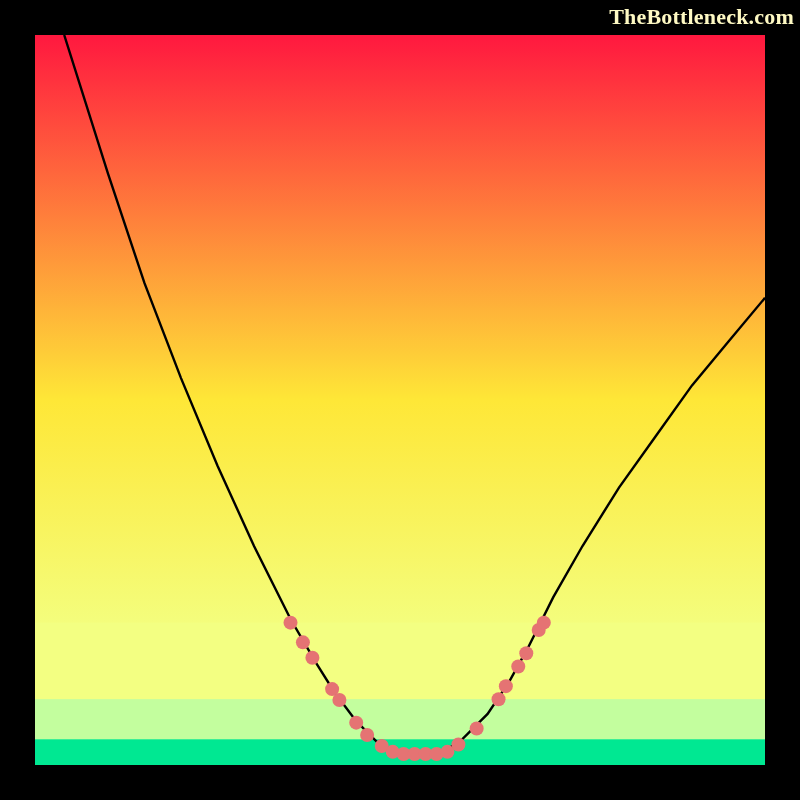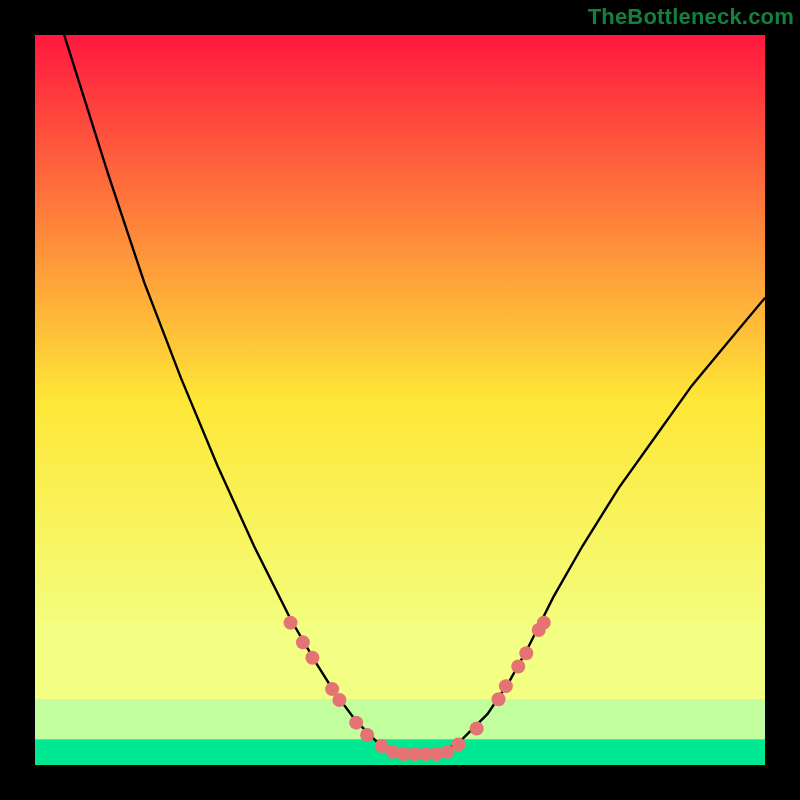--- a/index.html
+++ b/index.html
@@ -14,24 +14,24 @@
     position: absolute;
     left: 35px;
     top: 35px;
     width: 730px;
     height: 730px;
   }
   .watermark {
     position: absolute;
     right: 6px;
     top: 4px;
-    font-family: Liberation Sans, sans-serif;
+    font-family: Liberation Serif, serif;
     font-size: 22px;
     font-weight: 600;
-    color: #15803d;
+    color: #fef9c3;
     letter-spacing: 0.2px;
   }
 </style>
 </head>
 <body>
 
 <div class="chart-wrap">
   <svg id="chart-svg" viewBox="0 0 100 100" preserveAspectRatio="none" width="730" height="730">
     <defs>
       <linearGradient id="bg-grad" x1="0" y1="0" x2="0" y2="1">

